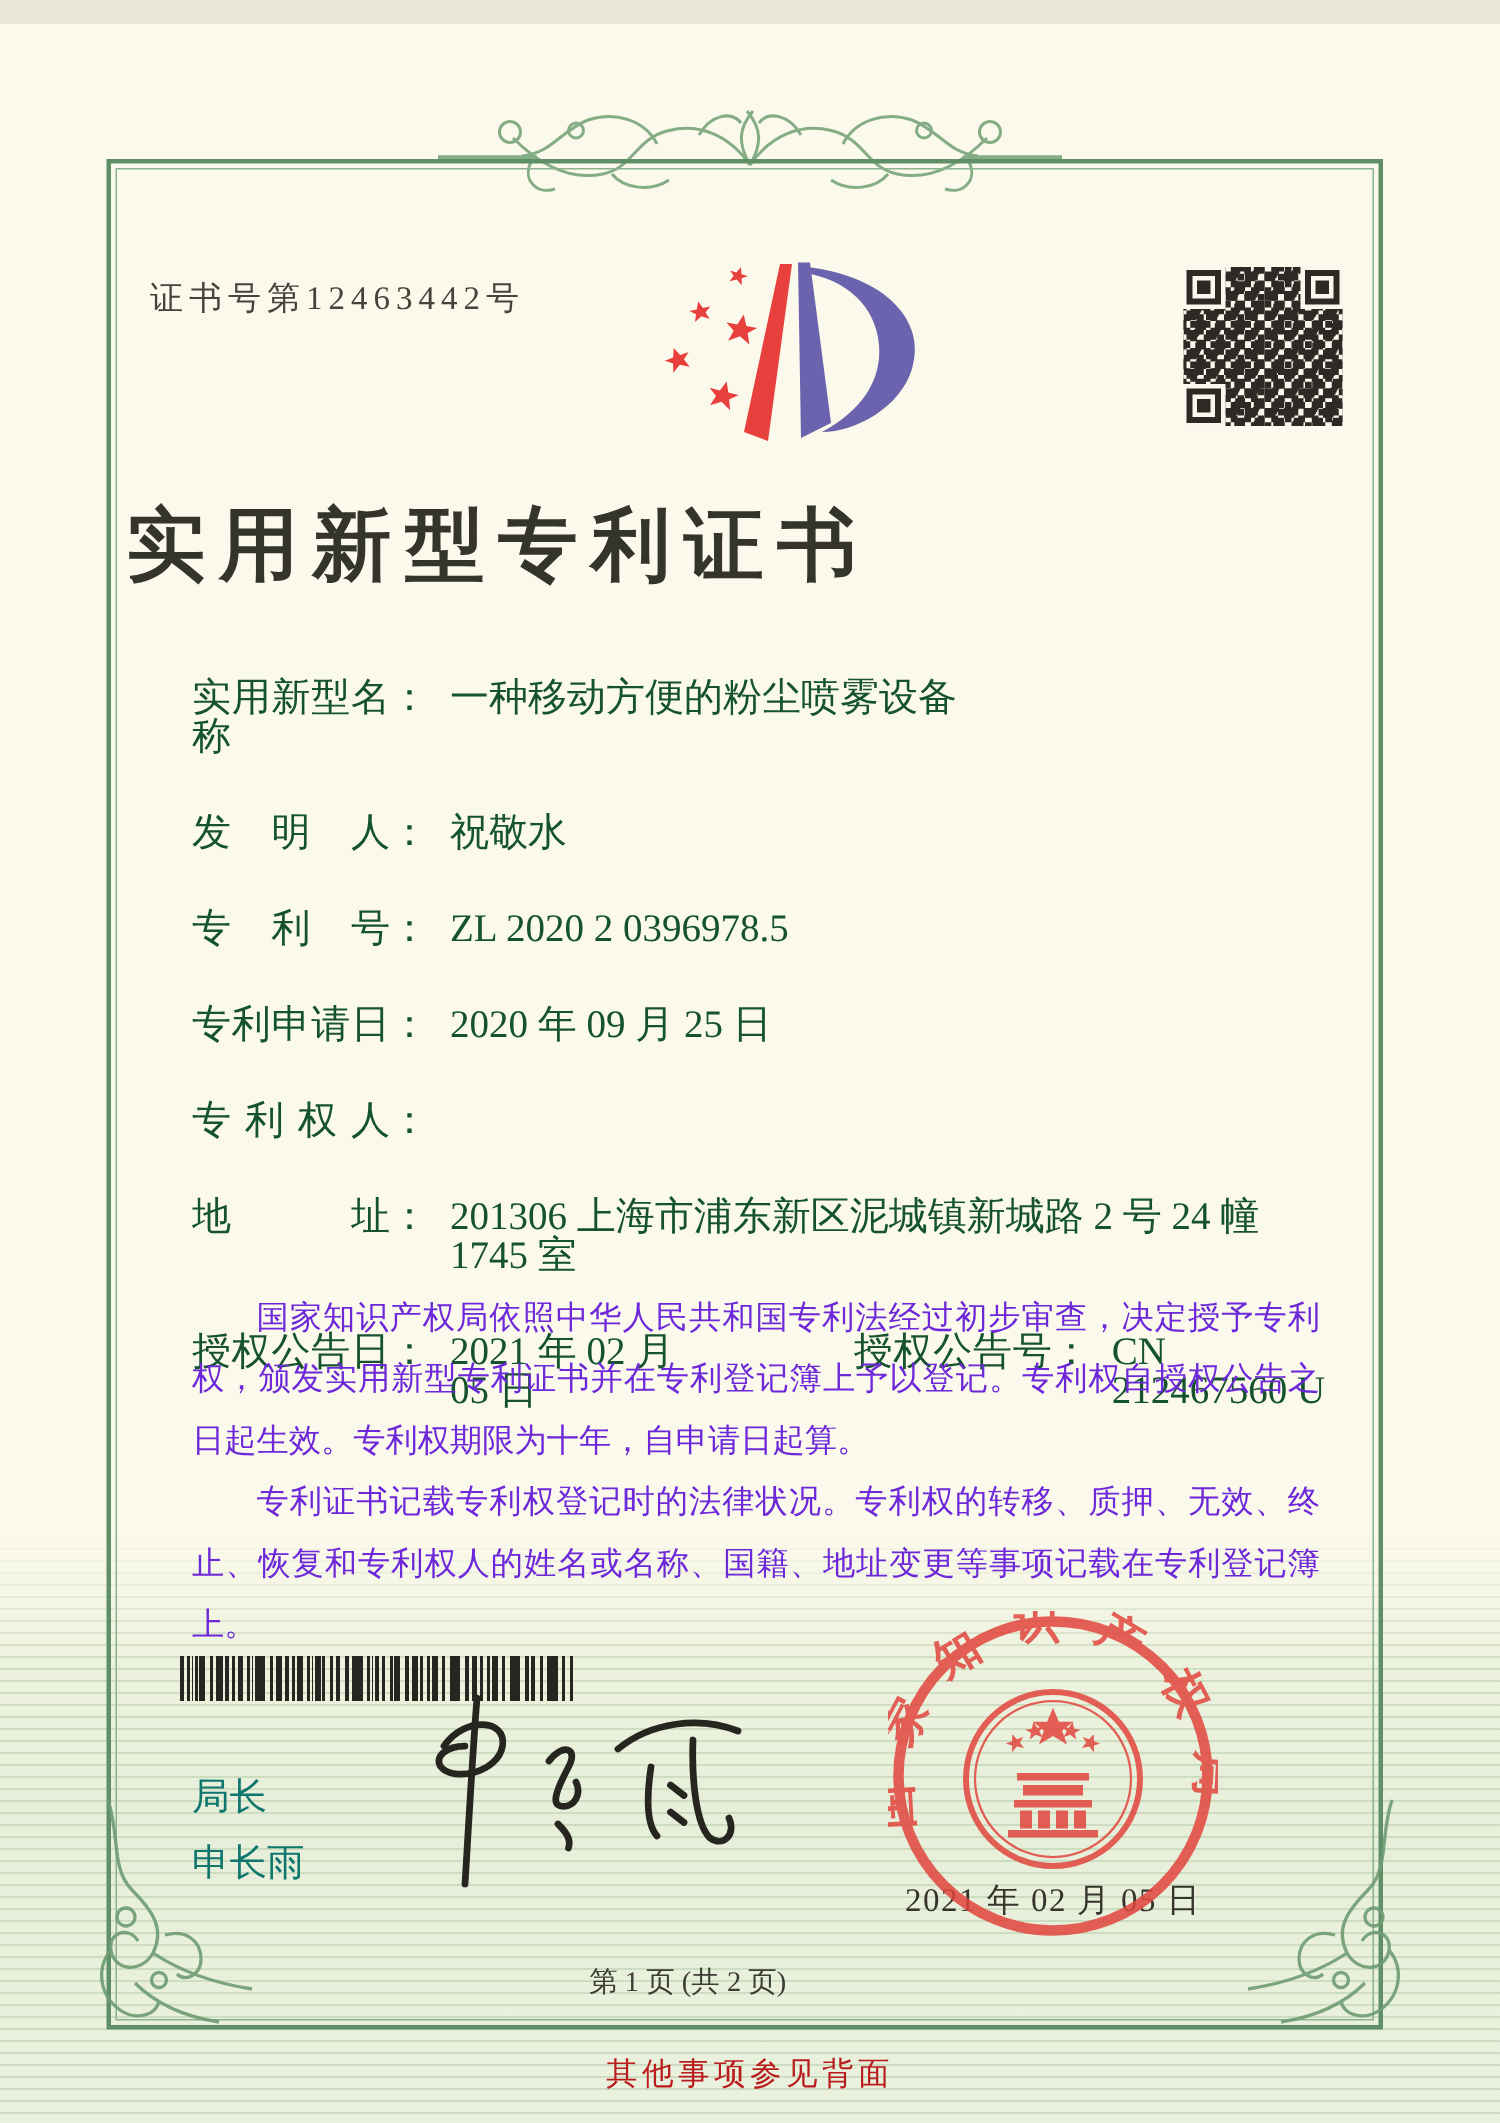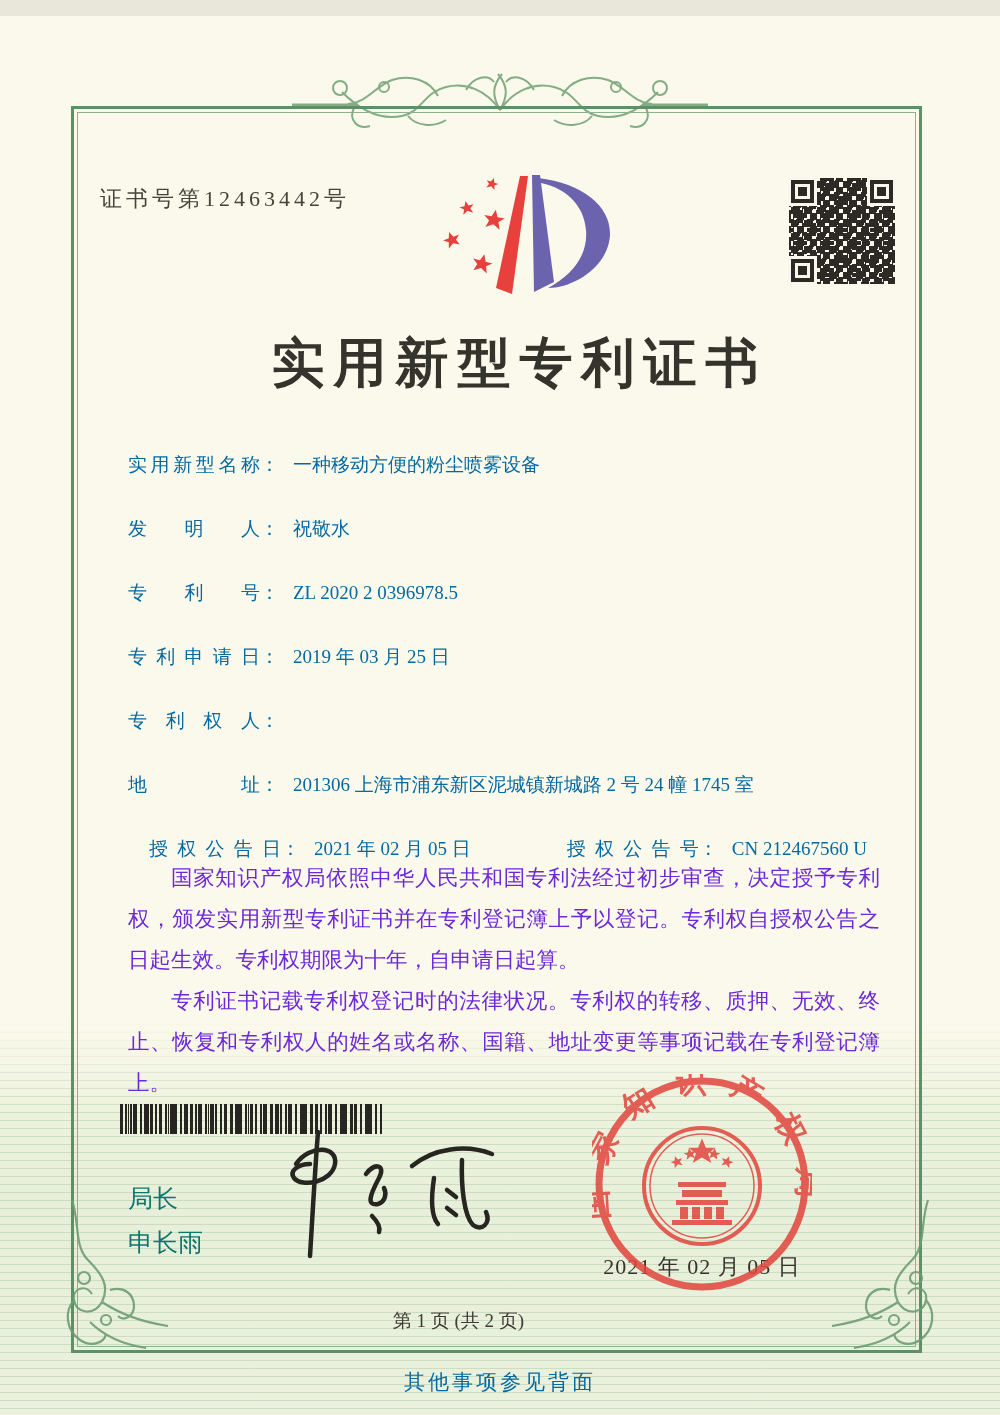--- a/index.html
+++ b/index.html
@@ -21,24 +21,24 @@
   .cert-no{position:absolute;left:100px;top:168px;font-size:22px;letter-spacing:4px;color:#45443a;}
   .logo{position:absolute;left:412px;top:146px;width:235px;height:148px;}
   .qr{position:absolute;left:789px;top:162px;width:106px;height:106px;
       background:
         conic-gradient(from 0deg,#2d2a26 0 90deg,rgba(0,0,0,0) 0 180deg,#2d2a26 0 270deg,rgba(0,0,0,0) 0) 0 0/9px 9px,
         conic-gradient(from 90deg,#2d2a26 0 100deg,rgba(0,0,0,0) 0 180deg,#2d2a26 0 300deg,rgba(0,0,0,0) 0) 2px 3px/13px 13px,
         #faf8ec;}
   .qr .finder{position:absolute;width:15px;height:15px;border:4px solid #2d2a26;background:#faf8ec;box-shadow:0 0 0 3px #faf8ec;}
   .qr .finder::after{content:"";position:absolute;left:3px;top:3px;width:9px;height:9px;background:#2d2a26;}
   .qr .f-tl{left:2px;top:2px}.qr .f-tr{right:2px;top:2px}.qr .f-bl{left:2px;bottom:2px}
-  .title{position:absolute;left:71px;top:312px;width:897px;text-align:center;
+  .title{position:absolute;left:84px;top:312px;width:897px;
          font-size:53px;font-weight:bold;letter-spacing:9px;color:#34332c;}
   
-  .fields{position:absolute;left:128px;top:436px;width:760px;font-size:19px;color:#0369a1;}
+  .fields{position:absolute;left:128px;top:436px;width:760px;font-size:26px;color:#14532d;}
   .field-row{display:flex;margin-bottom:38px;line-height:26px;}
   .flabel{display:inline-block;width:132px;text-align:justify;text-align-last:justify;flex:none;}
   .fcolon{flex:none;margin-right:14px;}
   .fvalue{flex:1;}
   .grant-row{display:flex;margin-bottom:0;line-height:26px;justify-content:center;}
   .grant-row .half{display:flex;}
   .grant-row .h2{margin-left:96px;}
   .paras{position:absolute;left:128px;top:842px;width:752px;font-size:21.5px;line-height:41px;
          text-align:justify;color:#6d28d9;}
   .paras p{margin:0;text-indent:2em;}
@@ -48,21 +48,21 @@
       repeating-linear-gradient(90deg,#27251f 0 2px,rgba(0,0,0,0) 2px 5px),
       repeating-linear-gradient(90deg,#27251f 0 1px,rgba(0,0,0,0) 1px 8px),
       repeating-linear-gradient(90deg,#27251f 0 3px,rgba(0,0,0,0) 3px 13px);}
   .director{position:absolute;left:128px;top:1160px;font-size:25px;line-height:44px;
             font-family:"Liberation Sans","DejaVu Sans",sans-serif;color:#0f766e;}
   .sig{position:absolute;left:262px;top:1108px;width:250px;height:140px;}
   .seal{position:absolute;left:592px;top:1058px;width:220px;height:220px;opacity:.85;}
   .seal-date{position:absolute;left:592px;top:1236px;width:220px;text-align:center;
              font-size:22px;color:#35332c;letter-spacing:1px;}
   .page-num{position:absolute;left:71px;top:1292px;width:775px;text-align:center;font-size:19px;color:#3d3c34;}
-  .back-note{position:absolute;left:0;top:1352px;width:1000px;text-align:center;font-size:21px;color:#0369a1;letter-spacing:3px;}
+  .back-note{position:absolute;left:0;top:1352px;width:1000px;text-align:center;font-size:21px;color:#b91c1c;letter-spacing:3px;}
 </style>
 </head>
 <body>
 
 <div class="page">
 
   <div class="green-band"></div>
 
   <svg class="orn" style="left:288px;top:14px;width:424px;height:110px;" viewBox="0 0 424 110">
     <g fill="none" stroke="#78a57a" stroke-width="2" opacity=".9">
@@ -145,21 +145,21 @@
       <span class="fvalue">祝敬水</span>
     </div>
     <div class="field-row">
       <span class="flabel">专利号</span>
         <span class="fcolon">：</span>
       <span class="fvalue">ZL 2020 2 0396978.5</span>
     </div>
     <div class="field-row">
       <span class="flabel">专利申请日</span>
         <span class="fcolon">：</span>
-      <span class="fvalue">2019 年 03 月 25 日</span>
+      <span class="fvalue">2020 年 09 月 25 日</span>
     </div>
     <div class="field-row">
       <span class="flabel">专利权人</span>
         <span class="fcolon">：</span>
     </div>
     <div class="field-row">
       <span class="flabel">地址</span>
         <span class="fcolon">：</span>
       <span class="fvalue">201306 上海市浦东新区泥城镇新城路 2 号 24 幢 1745 室</span>
     </div>

